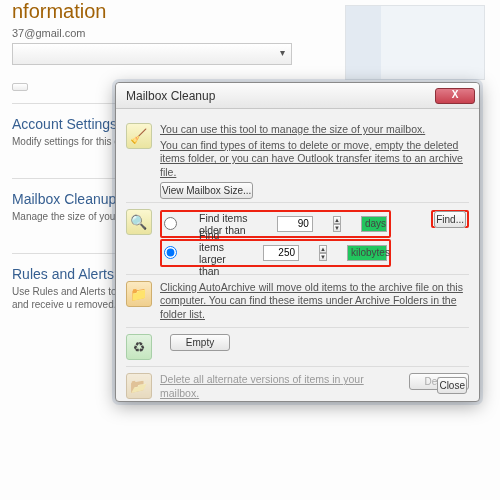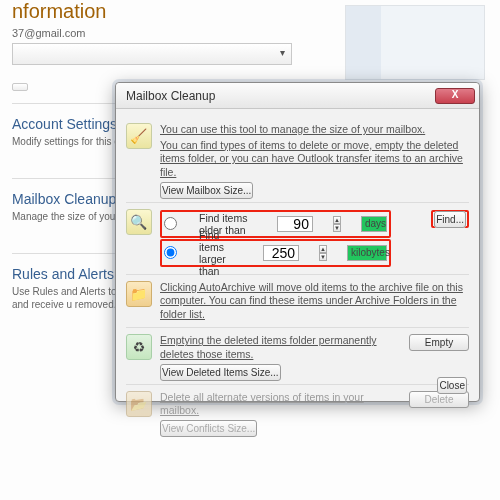--- a/index.html
+++ b/index.html
@@ -39,21 +39,21 @@
 .sec-right { flex: 0 0 70px; display: flex; flex-direction: column; gap: 4px; align-items: flex-end; }
 
 .btn { padding: 2px 1px; font-size: 10px; border: 1px solid #9b9b9b; background: linear-gradient(#fdfdfd,#e5e5e5); border-radius: 3px; cursor: pointer; color: #333; min-width: 60px; text-align: center; }
 .btn.disabled { color: #aaa; cursor: default; }
 .btn-row { margin-top: 4px; }
 
 .hl-red { border: 2px solid #e21; padding: 2px; margin: 1px 0; border-radius: 2px; }
 .find-row { display: flex; align-items: center; gap: 20px; height: 20px; }
 .find-row input[type=radio] { margin-right: 2px; }
 .find-row label { font-size: 10.5px; color: #333; }
-.spin { width: 36px; height: 16px; border: 1px solid #aaa; background: #fff; font-size: 14px; text-align: right; padding-right: 3px; }
+.spin { width: 36px; height: 16px; border: 1px solid #aaa; background: #fff; font-size: 10px; text-align: right; padding-right: 3px; }
 .unit { width: 40px; height: 16px; border: 1px solid #aaa; background: #22c55e; font-size: 10px; padding-left: 3px; display: flex; align-items: center; }
 .spinbtns { width: 12px; height: 16px; display: flex; flex-direction: column; }
 .spinbtns span { flex: 1; border: 1px solid #aaa; background: linear-gradient(#fff,#e5e5e5); font-size: 6px; text-align: center; line-height: 6px; cursor: pointer; }
 
 .footer { position: absolute; bottom: 8px; right: 12px; }
 </style>
 </head>
 <body>
 
 <div class="bg">
@@ -141,34 +141,29 @@
 
     <div class="section">
       <div class="sec-icon gold">📁</div>
       <div class="sec-main">
           <div class="sec-text">Clicking AutoArchive will move old items to the archive file on this computer. You can find these items under Archive Folders in the folder list.</div>
         </div>
     </div>
 
     <div class="section">
       <div class="sec-icon green">♻</div>
-      <div class="sec-main">
-        <div class="sec-text">Emptying the deleted items folder permanently deletes those items.</div>
-        <div class="btn-row"><span class="btn">View Deleted Items Size...</span></div>
-      </div>
       <div class="sec-right">
           <span class="btn">Empty</span>
         </div>
     </div>
 
     <div class="section">
       <div class="sec-icon gold gray">📂</div>
       <div class="sec-main">
         <div class="sec-text muted">Delete all alternate versions of items in your mailbox.</div>
-        <div class="btn-row"><span class="btn disabled">View Conflicts Size...</span></div>
       </div>
       <div class="sec-right">
           <span class="btn disabled">Delete</span>
         </div>
     </div>
   </div>
 
   <div class="footer">
     <span class="btn">Close</span>
   </div>

